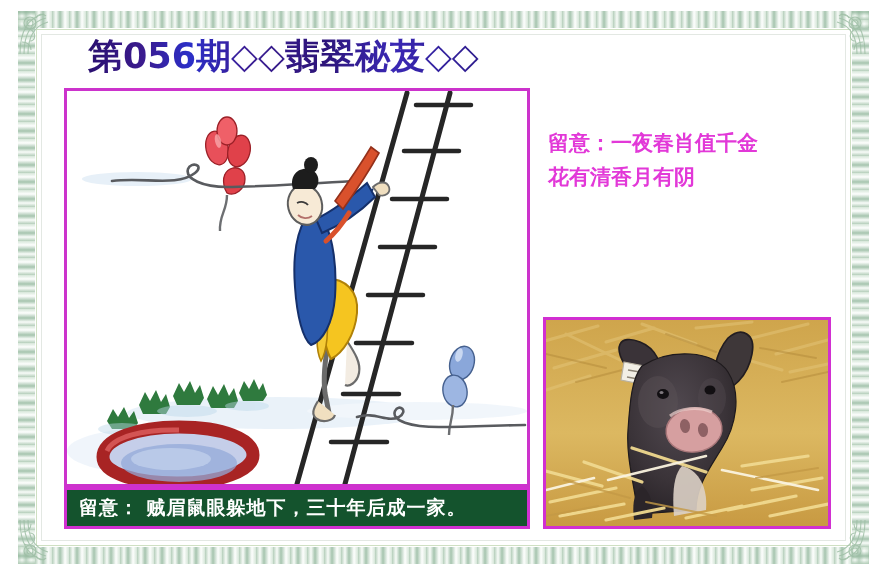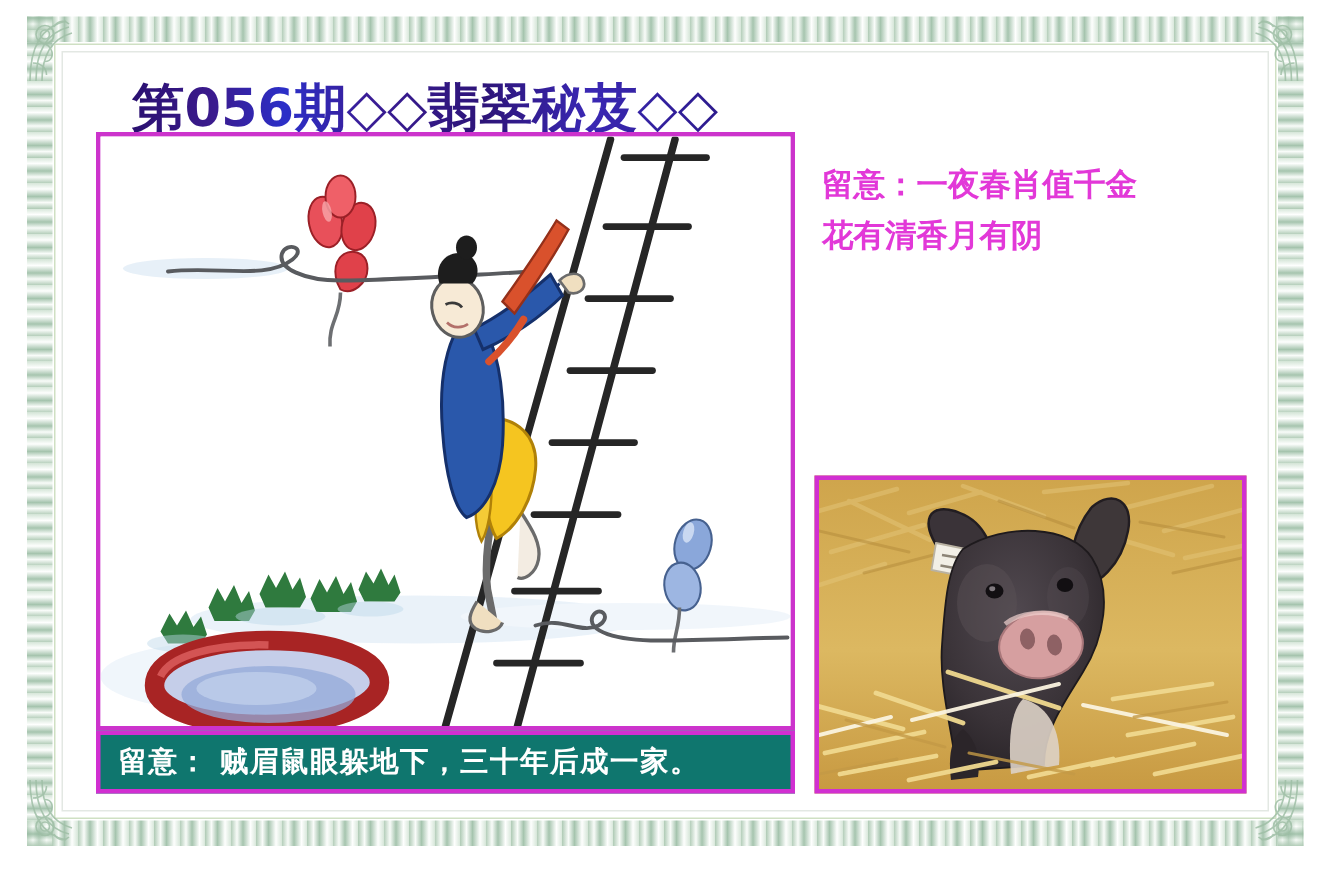--- a/index.html
+++ b/index.html
@@ -37,39 +37,39 @@
   .c-tr{right:16px;top:8px;transform:scaleX(-1);}
   .c-bl{left:14px;bottom:16px;transform:scaleY(-1);}
   .c-br{right:16px;bottom:16px;transform:scale(-1,-1);}
 
   
   #title{position:absolute;left:88px;top:34px;height:44px;line-height:44px;
       font-size:35px;font-weight:bold;letter-spacing:0px;white-space:nowrap;
       font-family:"DejaVu Sans","Liberation Sans",sans-serif;
       background:linear-gradient(90deg,#2a1070 0%,#3b1b8e 14%,#2b2fc8 26%,
                  #3a1d96 40%,#2d1478 60%,#3a28b4 78%,#2c1a8c 100%);
-      -webkit-background-clip:text;background-clip:text;color:transparent;margin-top:17px;
+      -webkit-background-clip:text;background-clip:text;color:transparent;
       -webkit-text-fill-color:transparent;}
 
   
   #art-frame{position:absolute;left:64px;top:88px;width:466px;height:399px;
       border:3px solid #cc33cc;background:#ffffff;box-sizing:border-box;
       overflow:hidden;}
   #art{position:absolute;inset:0;background:#ffffff;}
 
   
   #caption-bar{position:absolute;left:64px;top:487px;width:466px;height:42px;
-      border:3px solid #d12fd1;background:#0f766e;box-sizing:border-box;
+      border:3px solid #d12fd1;background:#14532d;box-sizing:border-box;
       display:flex;align-items:center;}
   #caption-text{color:#ffffff;font-size:19px;font-weight:bold;
       padding-left:12px;letter-spacing:1px;white-space:nowrap;
       font-family:"DejaVu Sans","Liberation Sans",sans-serif;}
 
   
-  #note{position:absolute;left:548px;top:106px;width:286px;
+  #note{position:absolute;left:548px;top:126px;width:286px;
       font-size:21px;font-weight:bold;line-height:34px;
       font-family:"DejaVu Sans","Liberation Sans",sans-serif;
       color:#e238d8;}
   #note .l1{display:block;text-align:left;}
   #note .l2{display:block;text-align:left;padding-right:14px;}
 
   #photo-frame{position:absolute;left:543px;top:317px;width:288px;height:212px;
       border:3px solid #d12fd1;box-sizing:border-box;overflow:hidden;
       background:#c9a24a;}
   #photo{position:absolute;inset:0;}

